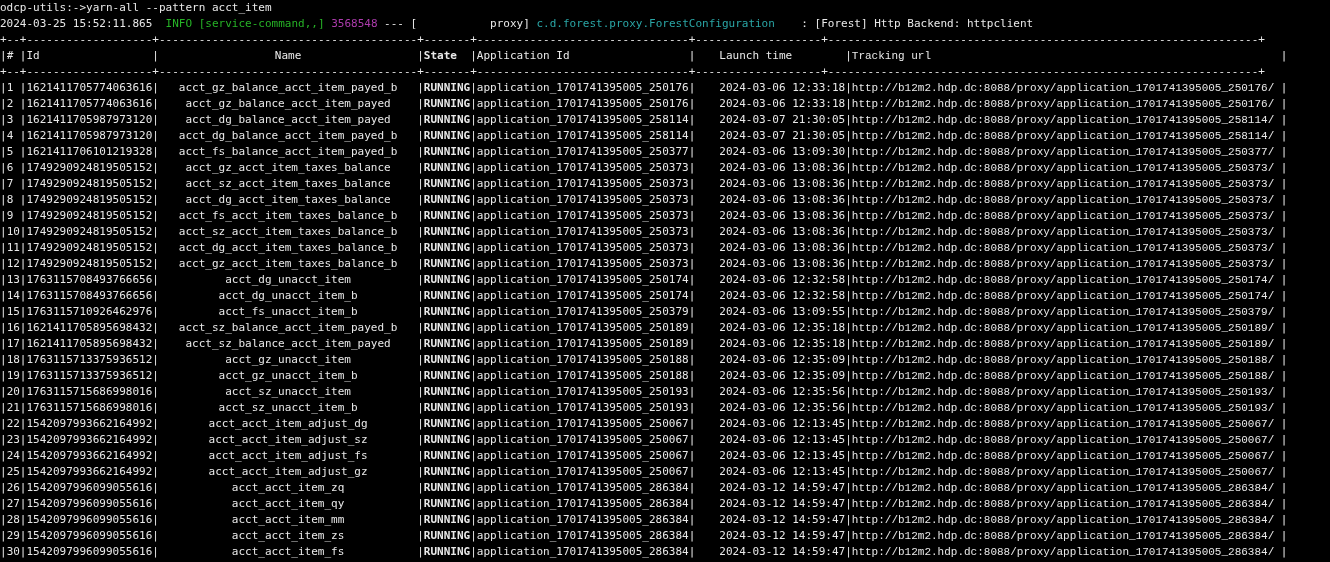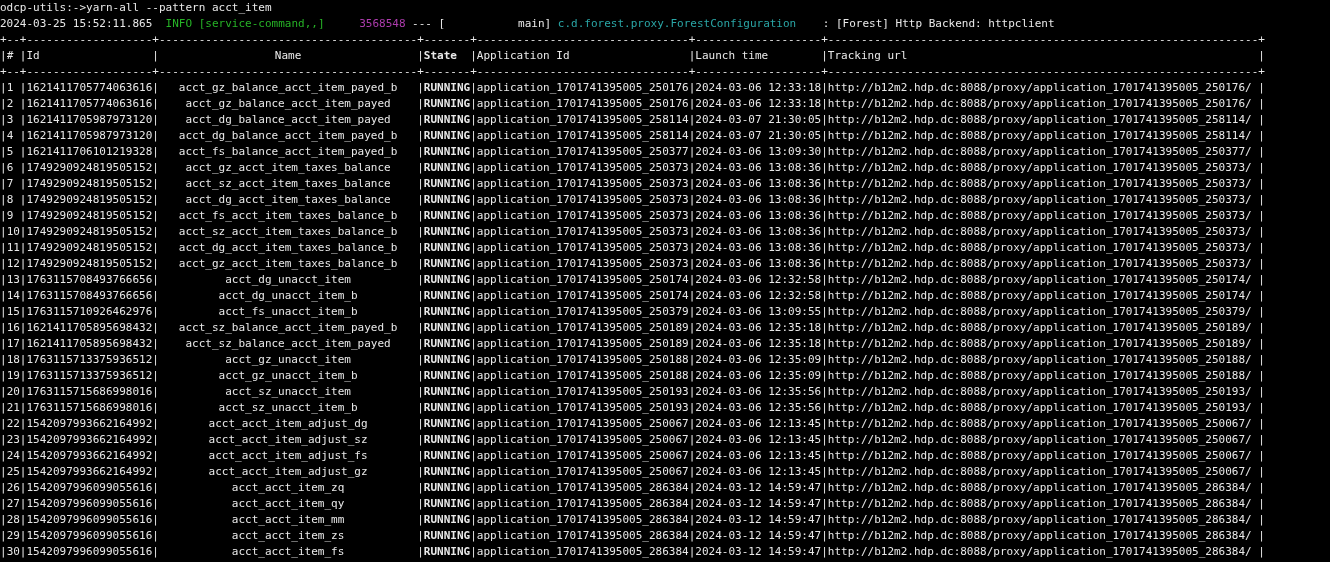--- a/index.html
+++ b/index.html
@@ -21,34 +21,34 @@
     display: inline-block;
     white-space: pre;
     overflow: hidden;
     vertical-align: top;
   }
   .c0 { width: 2ch; }
   .c1 { width: 19ch; }
   .c2 { width: 39ch; text-align: center; }
   .c3 { width: 7ch; font-weight: bold; }
   .c4 { width: 32ch; }
-  .c5 { width: 19ch; }
-  .c6 { width: 65ch; }
+  .c5 { width: 19ch; margin-left: 24px; }
+  .c6 { width: 65ch; font-family: Liberation Mono, monospace; }
   .green   { color: #26b226; text-align: right; }
-  .magenta { color: #ad3cad; margin-left: 28px; }
+  .magenta { color: #ad3cad; }
   .cyan    { color: #2aa6a6; }
 </style>
 </head>
 <body>
 
 <div class="screen">
 
   <div class="line"><span>odcp-utils:-&gt;yarn-all --pattern acct_item</span></div>
 
-  <div class="line"><span>2024-03-25 15:52:11.865</span><span class="green">  INFO [service-command,,] </span><span class="magenta">3568548</span><span> --- [           main] </span><span class="cyan">c.d.forest.proxy.ForestConfiguration</span><span>    : [Forest] Http Backend: httpclient</span></div>
+  <div class="line"><span>2024-03-25 15:52:11.865</span><span class="green">  INFO [service-command,,] </span><span class="magenta">3568548</span><span> --- [           proxy] </span><span class="cyan">c.d.forest.proxy.ForestConfiguration</span><span>    : [Forest] Http Backend: httpclient</span></div>
 
   <div>
     <div class="line">+--+-------------------+---------------------------------------+-------+--------------------------------+-------------------+-----------------------------------------------------------------+</div>
 
     <div class="line"><span class="bar">|</span><span class="cell c0">#</span><span class="bar">|</span><span class="cell c1">Id</span><span class="bar">|</span><span class="cell c2">Name</span><span class="bar">|</span><span class="cell c3">State</span><span class="bar">|</span><span class="cell c4">Application Id</span><span class="bar">|</span><span class="cell c5">Launch time</span><span class="bar">|</span><span class="cell c6">Tracking url</span><span class="bar">|</span></div>
 
     <div class="line">+--+-------------------+---------------------------------------+-------+--------------------------------+-------------------+-----------------------------------------------------------------+</div>
 
     <div id="table-rows">
 <div class="line"><span class="bar">|</span><span class="cell c0">1</span><span class="bar">|</span><span class="cell c1">1621411705774063616</span><span class="bar">|</span><span class="cell c2">acct_gz_balance_acct_item_payed_b</span><span class="bar">|</span><span class="cell c3">RUNNING</span><span class="bar">|</span><span class="cell c4">application_1701741395005_250176</span><span class="bar">|</span><span class="cell c5">2024-03-06 12:33:18</span><span class="bar">|</span><span class="cell c6">http://b12m2.hdp.dc:8088/proxy/application_1701741395005_250176/</span><span class="bar">|</span></div>

